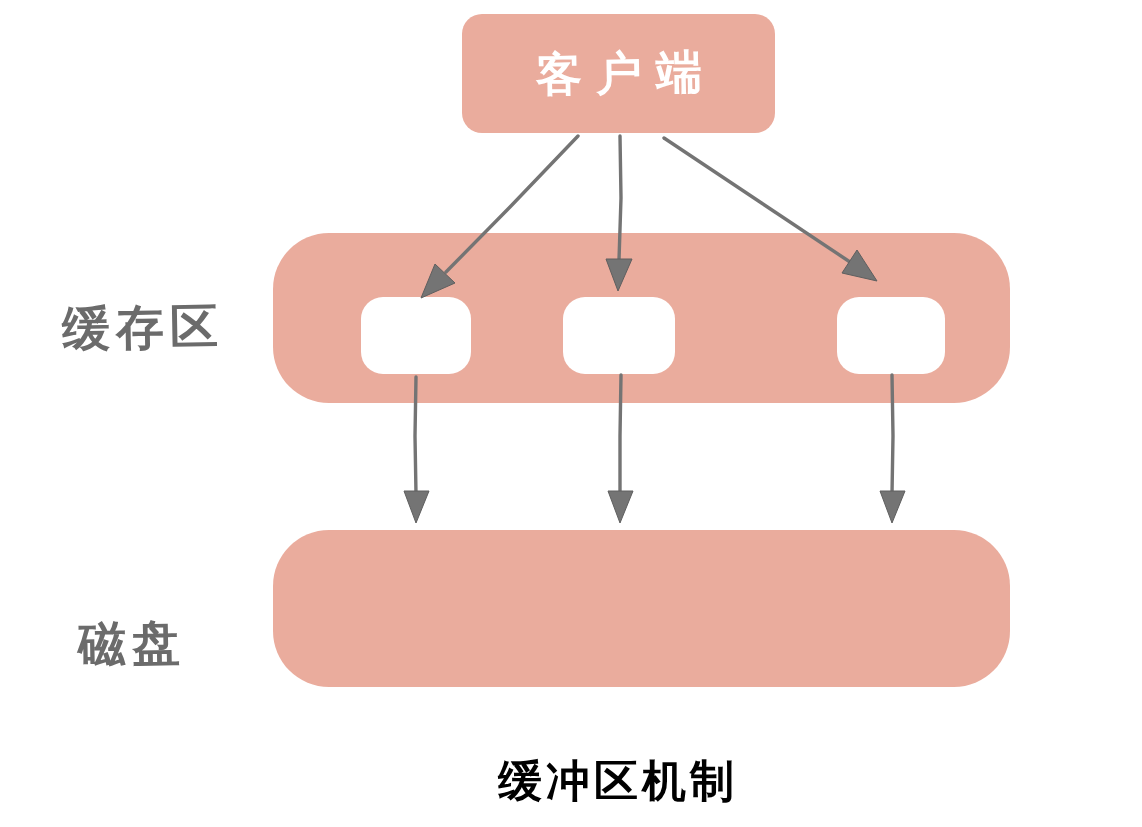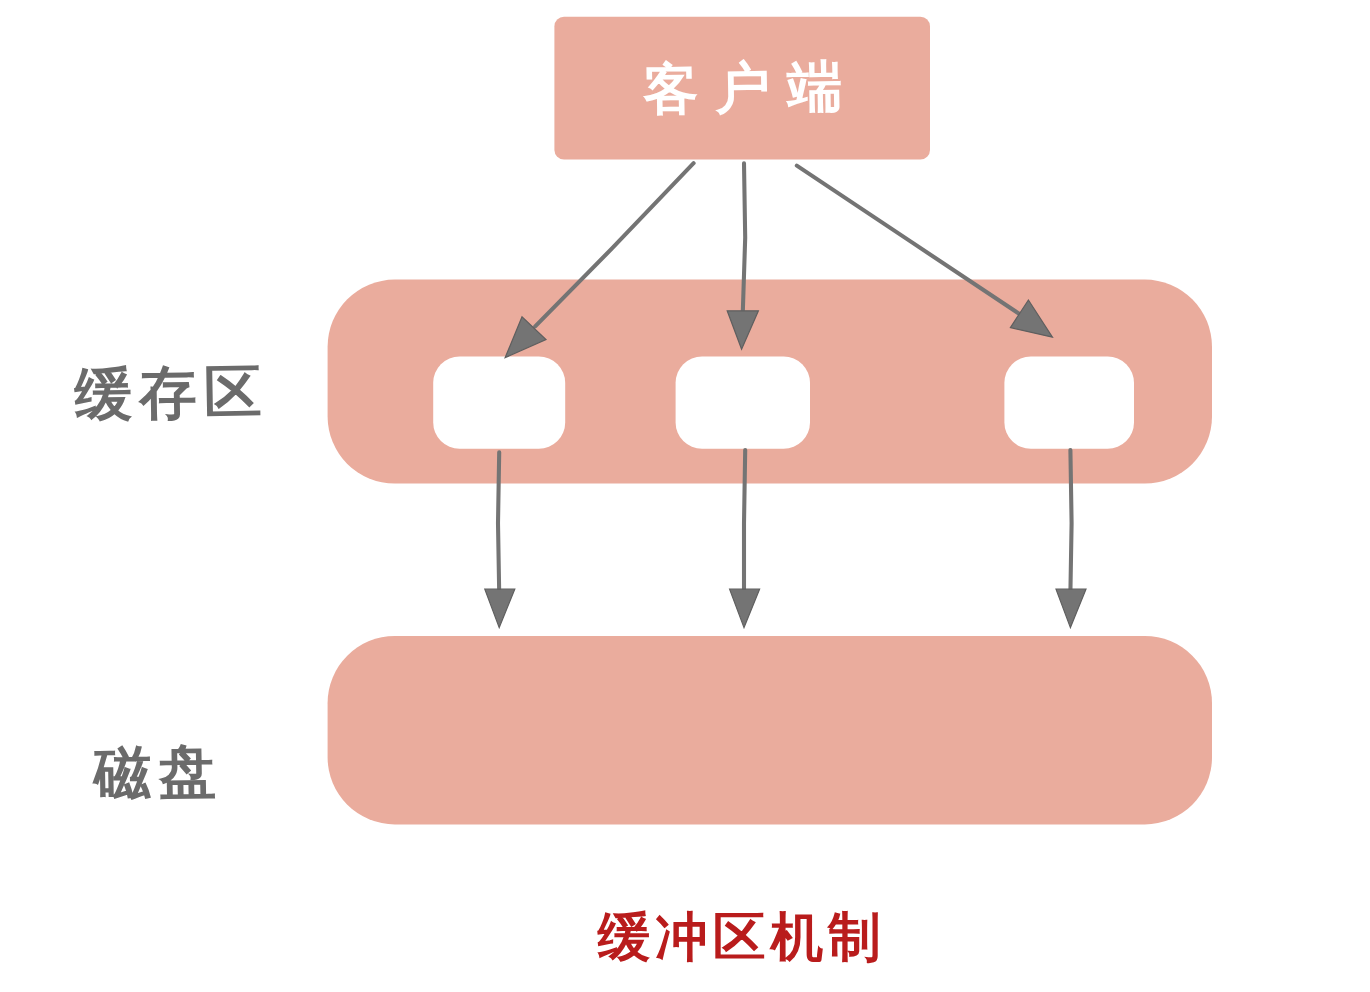--- a/index.html
+++ b/index.html
@@ -17,21 +17,21 @@
   }
   .band {
     position: absolute;
     background: #EAAC9D;
   }
   .client-box {
     left: 462px;
     top: 14px;
     width: 313px;
     height: 119px;
-    border-radius: 8px;
+    border-radius: 20px;
     display: flex;
     align-items: center;
     justify-content: center;
   }
   .client-label {
     color: #ffffff;
     font-size: 46px;
     font-weight: bold;
     letter-spacing: 14px;
     text-indent: 14px;
@@ -82,21 +82,21 @@
     top: 612px;
     width: 120px;
     text-align: center;
   }
   .caption {
     position: absolute;
     left: 348px;
     top: 752px;
     width: 540px;
     text-align: center;
-    color: #b91c1c;
+    color: #000000;
     font-size: 44px;
     font-weight: bold;
     letter-spacing: 4px;
     white-space: nowrap;
   }
   .arrow-layer {
     position: absolute;
     left: 0;
     top: 0;
     width: 1142px;

